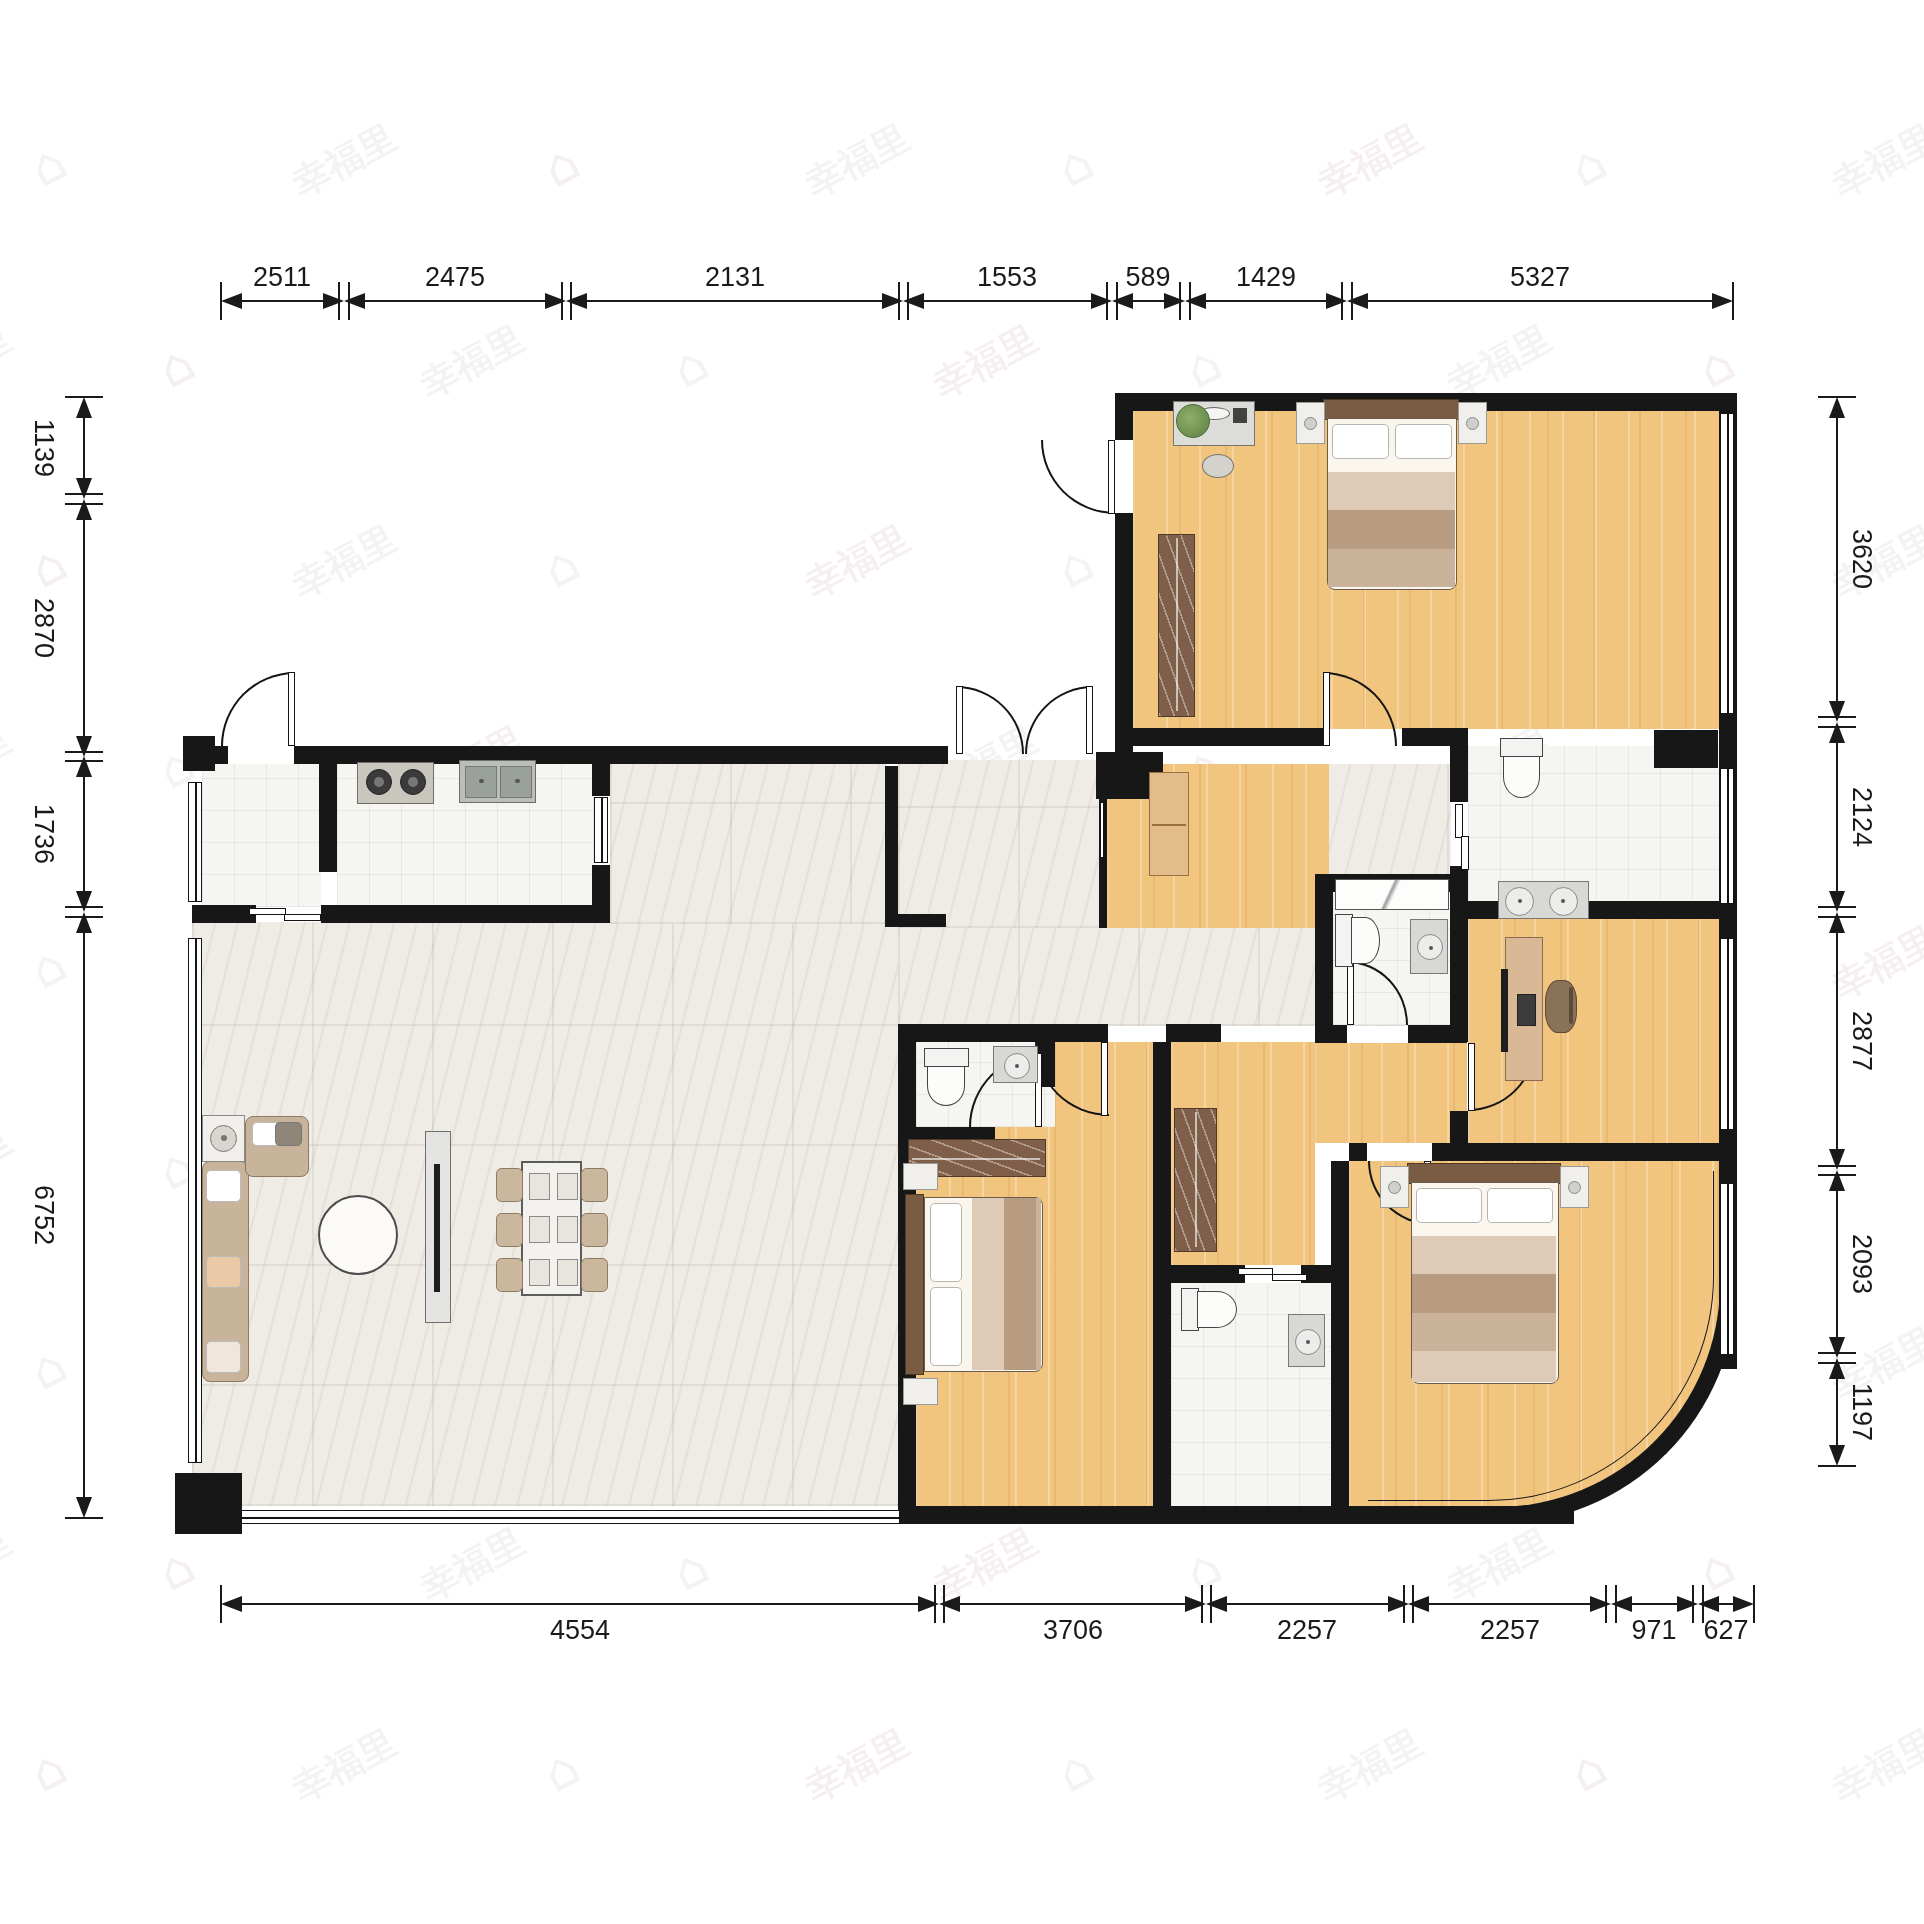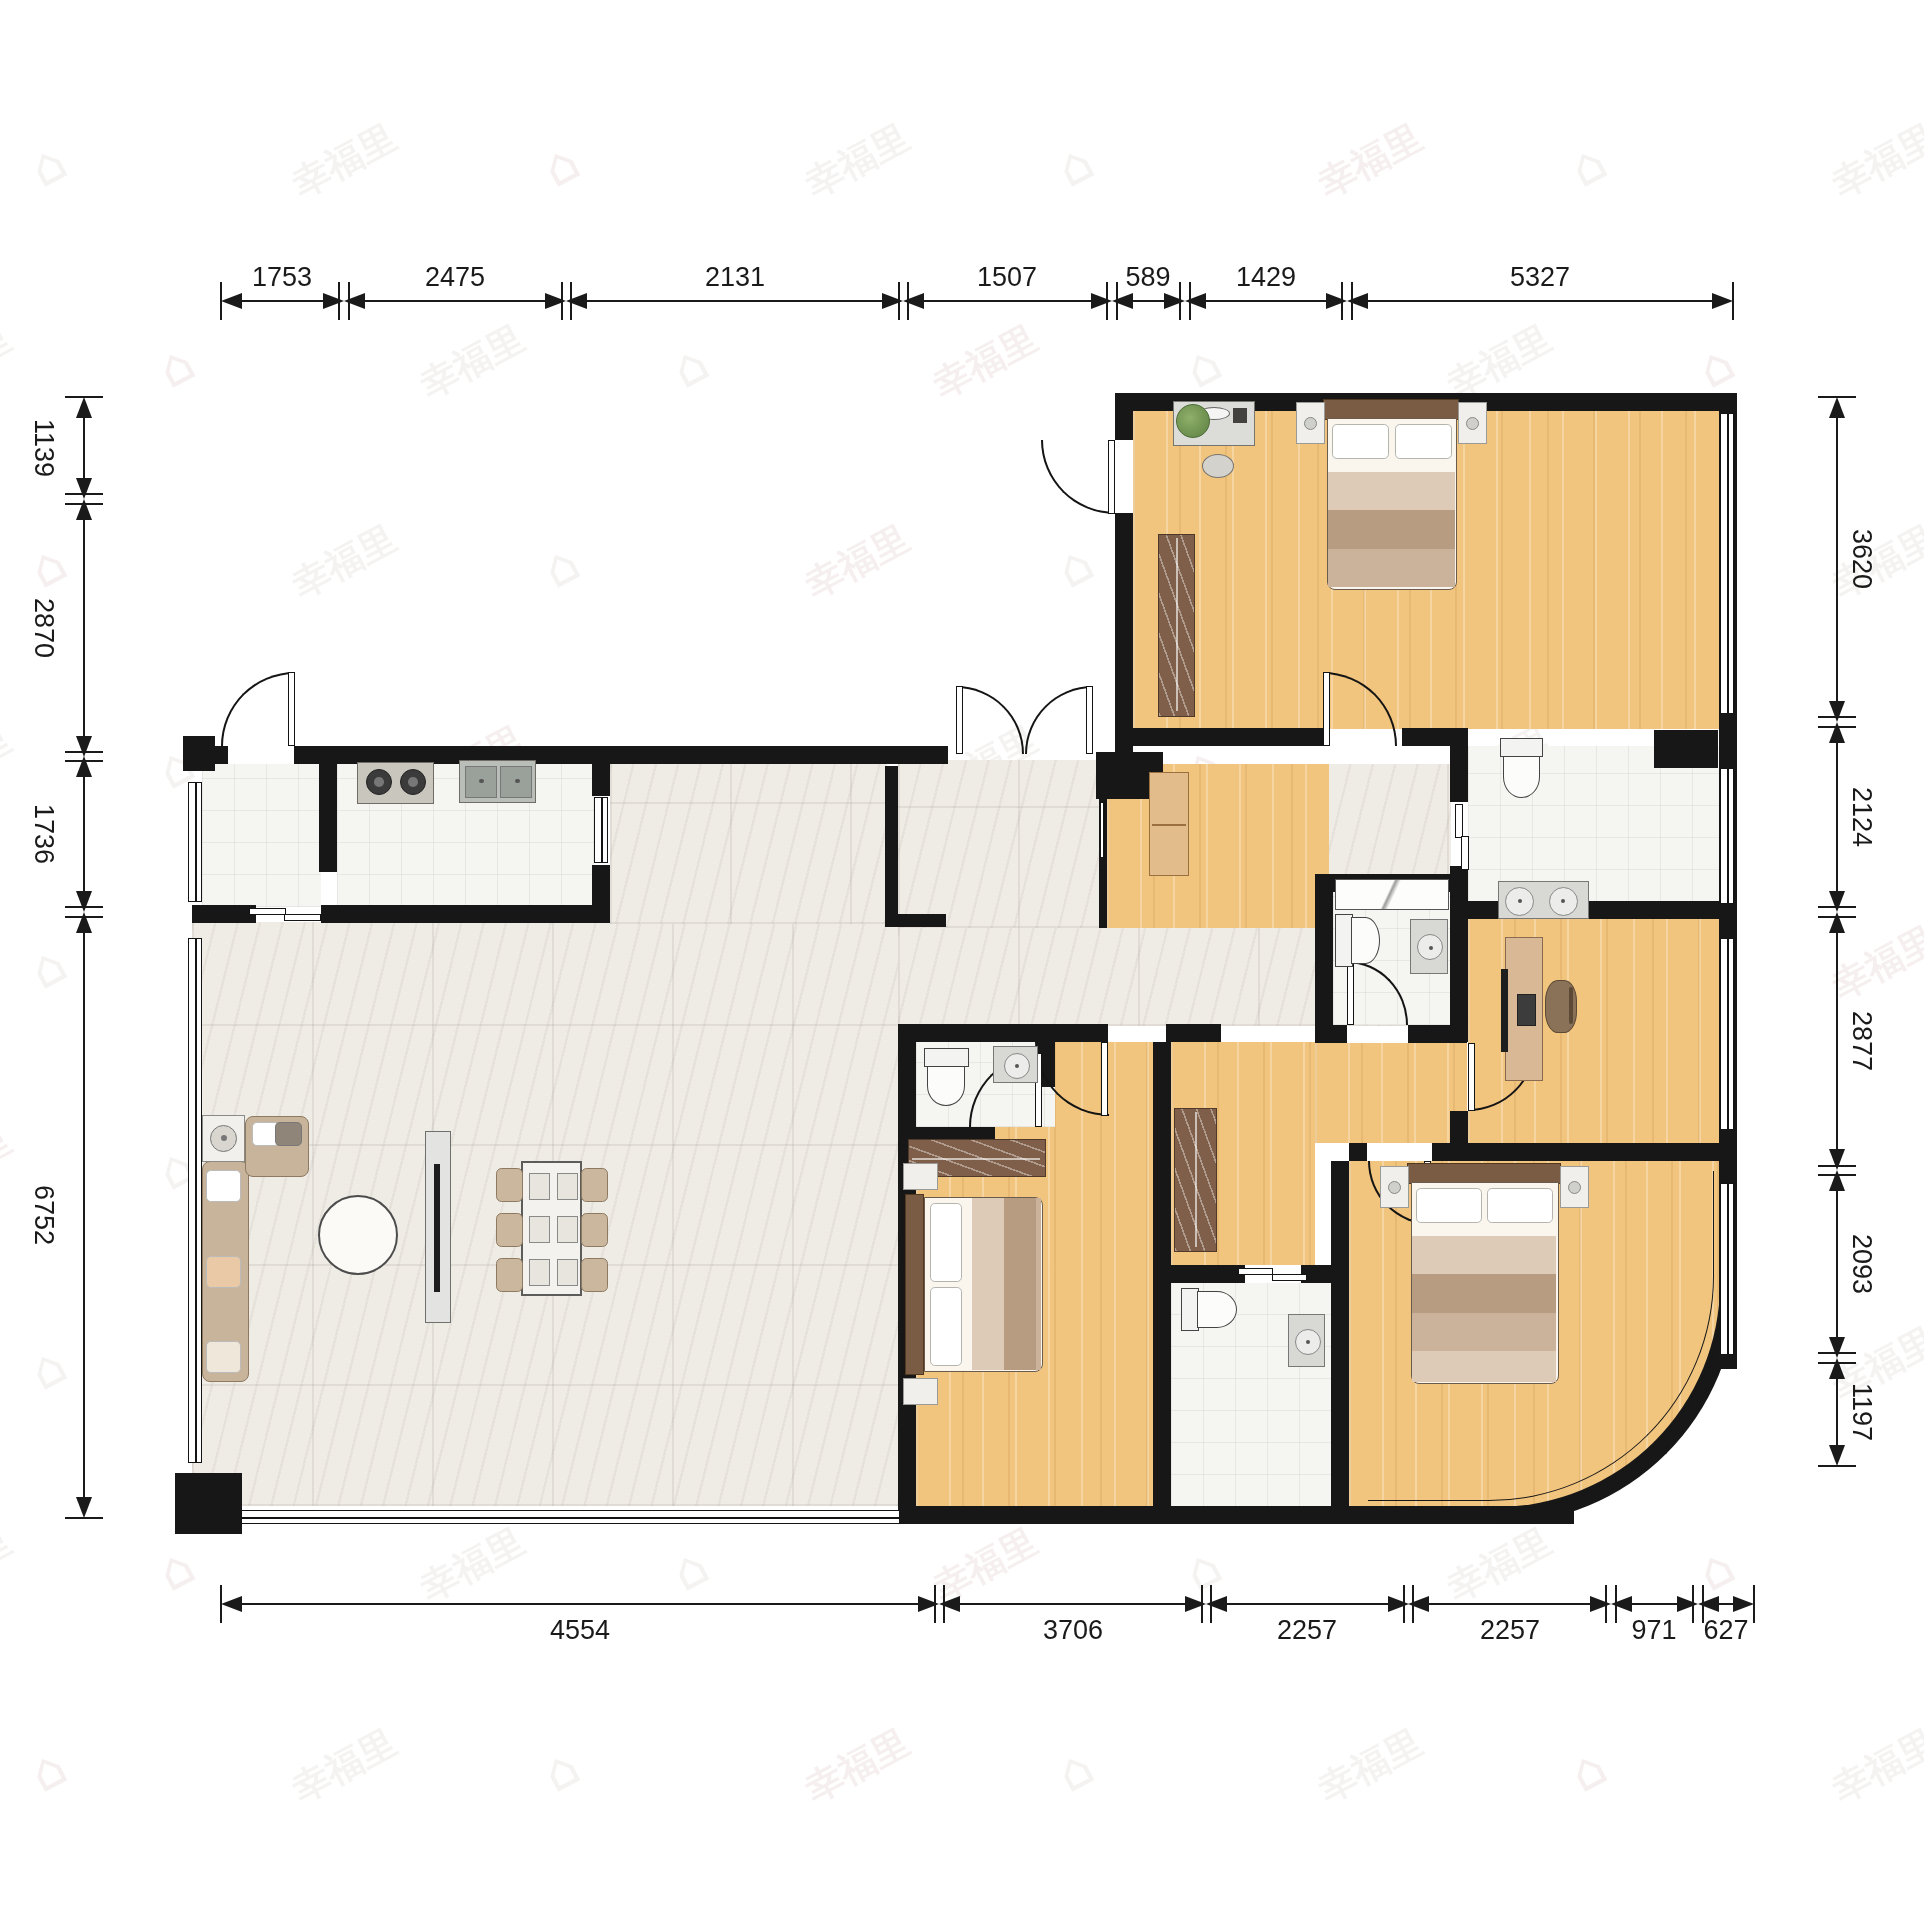--- a/index.html
+++ b/index.html
@@ -374,33 +374,33 @@
       <div class="fpart" style="left: 188px; top: 17.6px; width: 13px; height: 13px; background: rgb(207, 207, 203); border: 1.6px solid rgb(136, 136, 136); border-radius: 50%;"></div>
       <div class="fpart" style="left: 30.5px; top: 19px; width: 148px; height: 202px; background: rgb(250, 246, 238); border: 1.6px solid rgb(107, 91, 75); border-radius: 0px 0px 8px 8px;">
         <div class="fpart" style="left: 4.8px; top: 4.8px; width: 66px; height: 35px; background: rgb(255, 255, 255); border: 1.6px solid rgb(181, 181, 176); border-radius: 4.8px;"></div>
         <div class="fpart" style="left: 75px; top: 4.8px; width: 66px; height: 35px; background: rgb(255, 255, 255); border: 1.6px solid rgb(181, 181, 176); border-radius: 4.8px;"></div>
         <div class="fpart" style="left: 0px; top: 53px; width: 144px; height: 146px; background: repeating-linear-gradient(rgb(221, 203, 184) 0px, rgb(221, 203, 184) 38px, rgb(183, 156, 130) 38px, rgb(183, 156, 130) 77px, rgb(203, 178, 154) 77px, rgb(203, 178, 154) 115px);"></div>
       </div>
     </div>
     <div class="dim-line" style="left: 240px; top: 300px; width: 85px; height: 2.4px;"></div>
     <div class="arr" style="left: 221px; top: 293px; width: 0px; height: 0px; border-top: 8px solid transparent; border-bottom: 8px solid transparent; border-right: 21px solid rgb(26, 26, 26);"></div>
     <div class="arr" style="left: 323px; top: 293px; width: 0px; height: 0px; border-top: 8px solid transparent; border-bottom: 8px solid transparent; border-left: 21px solid rgb(26, 26, 26);"></div>
-    <div class="dim-label" style="left: 282px; top: 262px; transform: translateX(-50%);">1753</div>
+    <div class="dim-label" style="left: 282px; top: 262px; transform: translateX(-50%);">2511</div>
     <div class="dim-line" style="left: 363px; top: 300px; width: 184px; height: 2.4px;"></div>
     <div class="arr" style="left: 344px; top: 293px; width: 0px; height: 0px; border-top: 8px solid transparent; border-bottom: 8px solid transparent; border-right: 21px solid rgb(26, 26, 26);"></div>
     <div class="arr" style="left: 545px; top: 293px; width: 0px; height: 0px; border-top: 8px solid transparent; border-bottom: 8px solid transparent; border-left: 21px solid rgb(26, 26, 26);"></div>
     <div class="dim-label" style="left: 455px; top: 262px; transform: translateX(-50%);">2475</div>
     <div class="dim-line" style="left: 586px; top: 300px; width: 298px; height: 2.4px;"></div>
     <div class="arr" style="left: 566px; top: 293px; width: 0px; height: 0px; border-top: 8px solid transparent; border-bottom: 8px solid transparent; border-right: 21px solid rgb(26, 26, 26);"></div>
     <div class="arr" style="left: 882px; top: 293px; width: 0px; height: 0px; border-top: 8px solid transparent; border-bottom: 8px solid transparent; border-left: 21px solid rgb(26, 26, 26);"></div>
     <div class="dim-label" style="left: 735px; top: 262px; transform: translateX(-50%);">2131</div>
     <div class="dim-line" style="left: 922px; top: 300px; width: 170px; height: 2.4px;"></div>
     <div class="arr" style="left: 903px; top: 293px; width: 0px; height: 0px; border-top: 8px solid transparent; border-bottom: 8px solid transparent; border-right: 21px solid rgb(26, 26, 26);"></div>
     <div class="arr" style="left: 1091px; top: 293px; width: 0px; height: 0px; border-top: 8px solid transparent; border-bottom: 8px solid transparent; border-left: 21px solid rgb(26, 26, 26);"></div>
-    <div class="dim-label" style="left: 1007px; top: 262px; transform: translateX(-50%);">1507</div>
+    <div class="dim-label" style="left: 1007px; top: 262px; transform: translateX(-50%);">1553</div>
     <div class="dim-line" style="left: 1131px; top: 300px; width: 34px; height: 2.4px;"></div>
     <div class="arr" style="left: 1112px; top: 293px; width: 0px; height: 0px; border-top: 8px solid transparent; border-bottom: 8px solid transparent; border-right: 21px solid rgb(26, 26, 26);"></div>
     <div class="arr" style="left: 1164px; top: 293px; width: 0px; height: 0px; border-top: 8px solid transparent; border-bottom: 8px solid transparent; border-left: 21px solid rgb(26, 26, 26);"></div>
     <div class="dim-label" style="left: 1148px; top: 262px; transform: translateX(-50%);">589</div>
     <div class="dim-line" style="left: 1204px; top: 300px; width: 124px; height: 2.4px;"></div>
     <div class="arr" style="left: 1185px; top: 293px; width: 0px; height: 0px; border-top: 8px solid transparent; border-bottom: 8px solid transparent; border-right: 21px solid rgb(26, 26, 26);"></div>
     <div class="arr" style="left: 1326px; top: 293px; width: 0px; height: 0px; border-top: 8px solid transparent; border-bottom: 8px solid transparent; border-left: 21px solid rgb(26, 26, 26);"></div>
     <div class="dim-label" style="left: 1266px; top: 262px; transform: translateX(-50%);">1429</div>
     <div class="dim-line" style="left: 1366px; top: 300px; width: 347px; height: 2.4px;"></div>
     <div class="arr" style="left: 1347px; top: 293px; width: 0px; height: 0px; border-top: 8px solid transparent; border-bottom: 8px solid transparent; border-right: 21px solid rgb(26, 26, 26);"></div>

